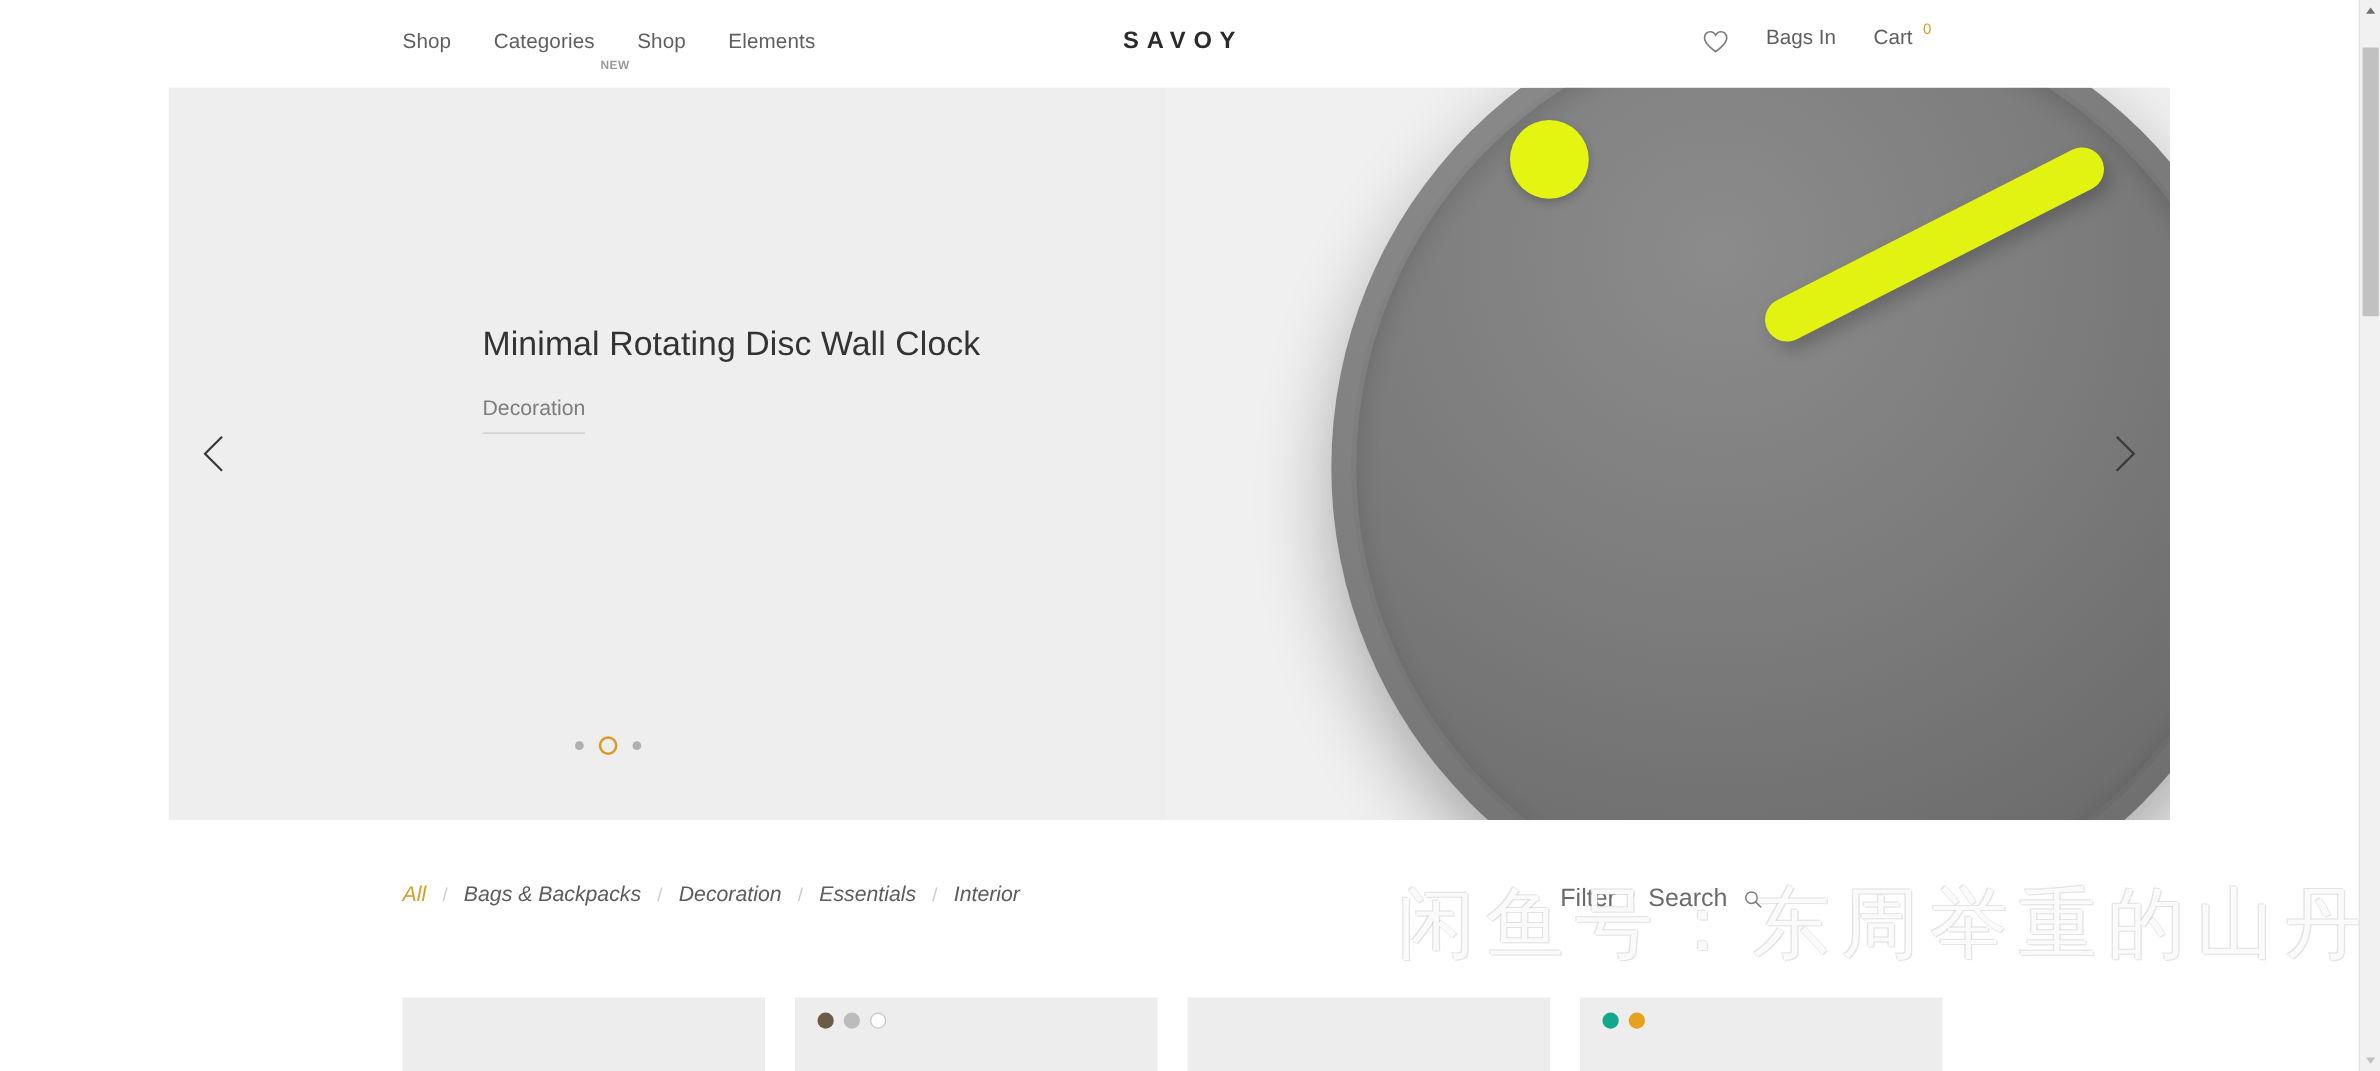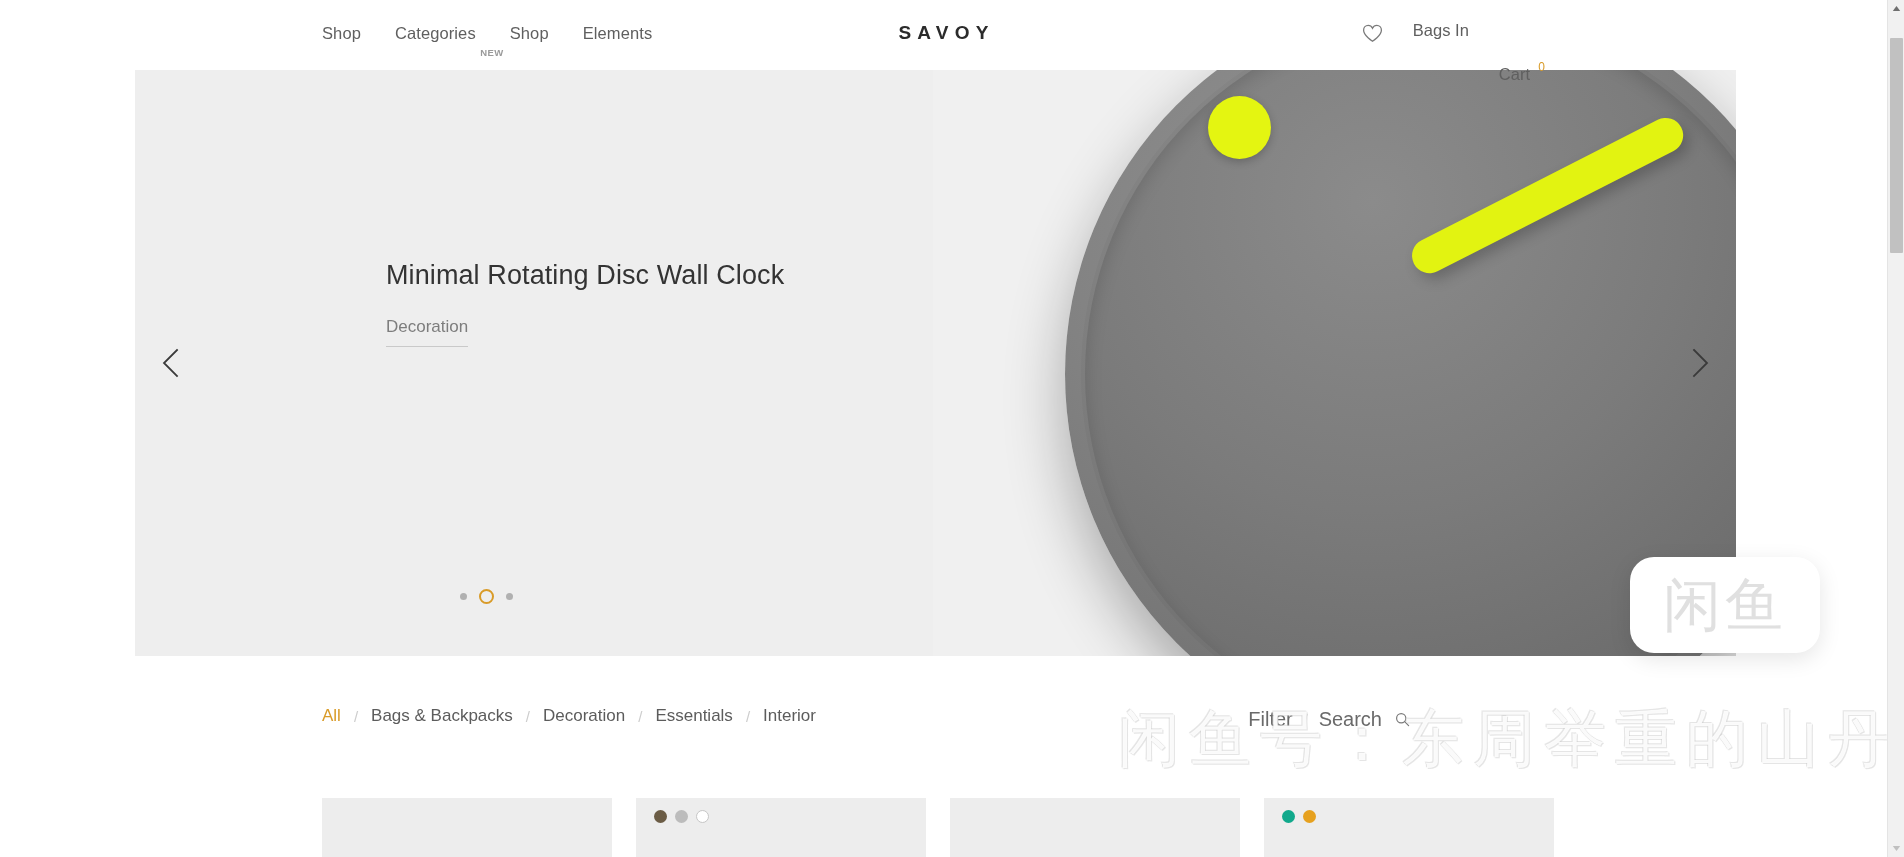--- a/index.html
+++ b/index.html
@@ -107,21 +107,20 @@
   }
 
   #cart-link {
     position: relative;
     font-size: 16.5px;
     color: #5f5f5f;
     line-height: 20px;
     cursor: pointer;
     white-space: nowrap;
     padding-right: 14px;
-    margin-top: 44px;
   }
 
   #cart-count {
     position: absolute;
     top: -7px;
     right: -1px;
     font-size: 12px;
     color: #d99b28;
   }
 
@@ -269,20 +268,21 @@
     display: flex;
     align-items: center;
     gap: 13px;
   }
 
   .cat-link {
     font-size: 17px;
     color: #5c5c5c;
     cursor: pointer;
     white-space: nowrap;
+    font-style: italic;
   }
   .cat-link.active { color: #d99b28; }
   .cat-sep {
     font-size: 15px;
     color: #cdcdcd;
     user-select: none;
   }
 
   #filter-tools {
     position: absolute;
@@ -532,23 +532,20 @@
       <div class="product-card">
         <div class="swatches">
           <span class="swatch" style="background:#11a98c"></span>
           <span class="swatch" style="background:#e6a11f"></span>
         </div>
       </div>
     </div>
 
     <div id="watermark-text">闲鱼号：东周举重的山丹</div>
 
-    <div id="watermark-badge">
-      <span id="watermark-badge-text">闲鱼</span>
-    </div>
 
   </div>
 
   <div id="scrollbar">
     <div id="scroll-up">
       <svg width="9" height="7" viewBox="0 0 9 7">
           <path d="M4.5 1 L8.2 6 L0.8 6 Z" fill="#6f6f6f"></path>
         </svg>
     </div>
     <div id="scroll-thumb"></div>

